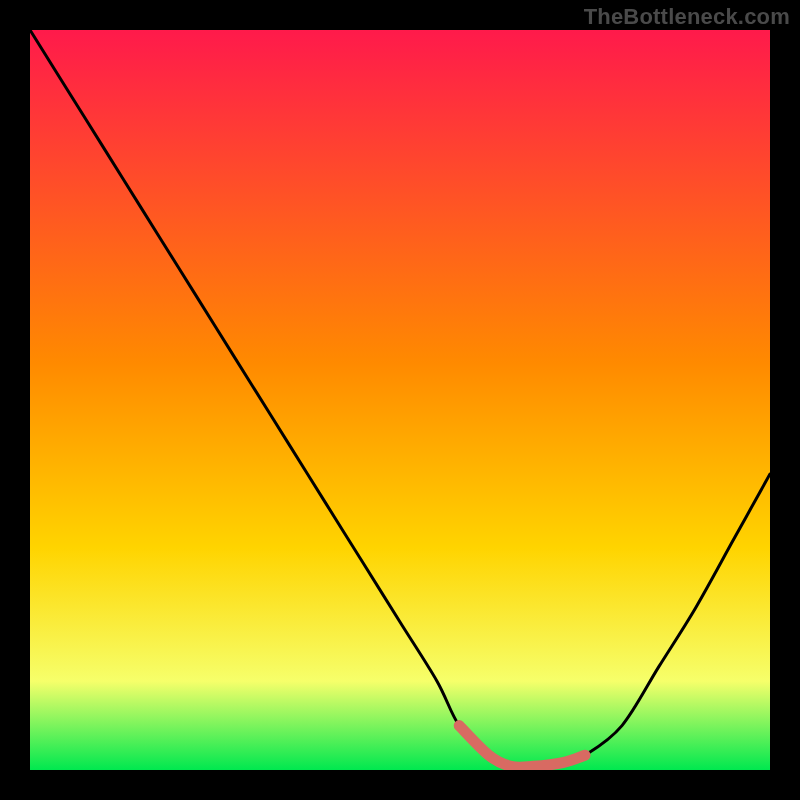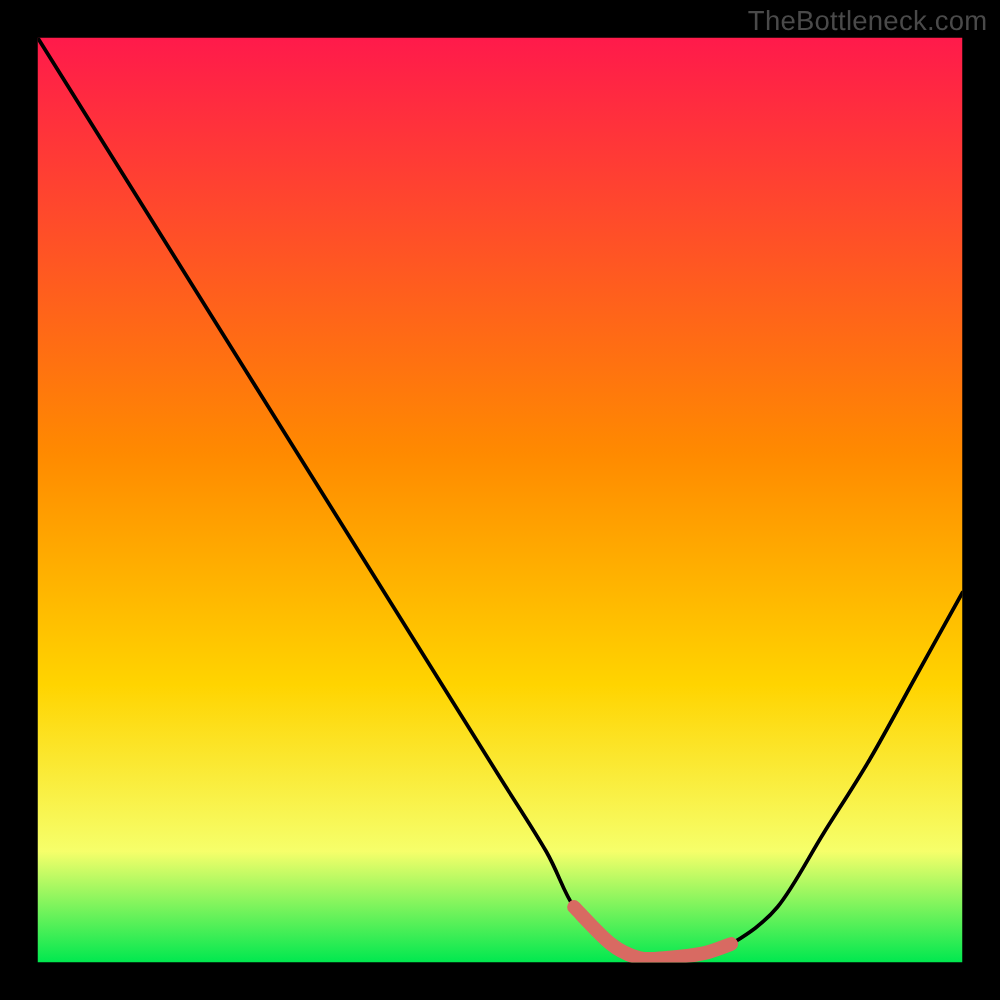--- a/index.html
+++ b/index.html
@@ -16,21 +16,21 @@
     width: 800px;
     height: 800px;
     background: #000;
   }
   .watermark {
     position: absolute;
     top: 4px;
     right: 10px;
     color: #4a4a4a;
     font-size: 22px;
-    font-weight: 400;
+    font-weight: 700;
     letter-spacing: 0.2px;
     user-select: none;
   }
   .plot-wrap {
     position: absolute;
     left: 30px;
     top: 30px;
     width: 740px;
     height: 740px;
   }

